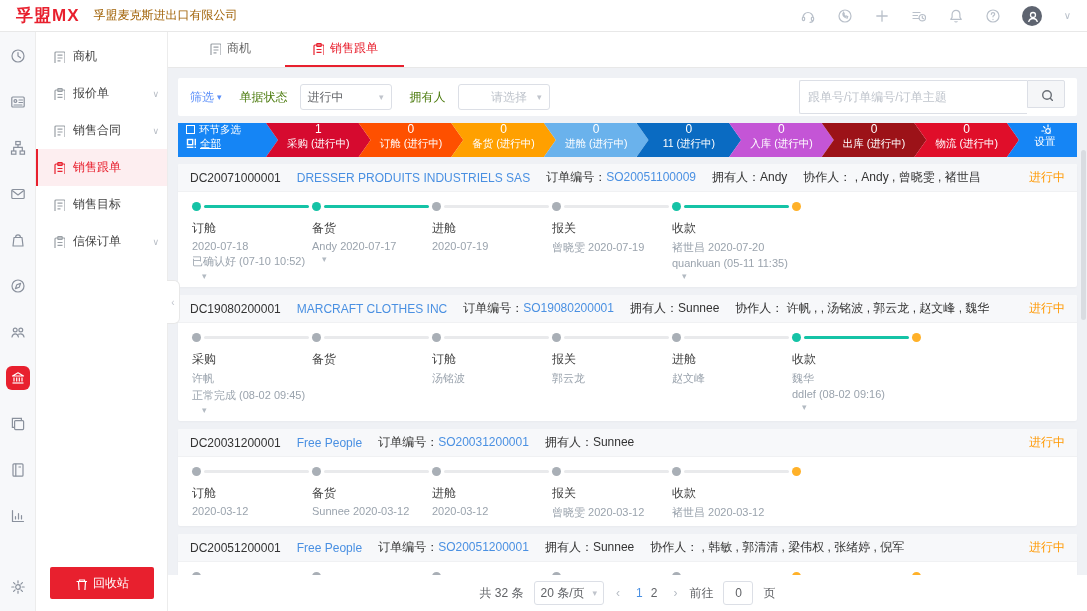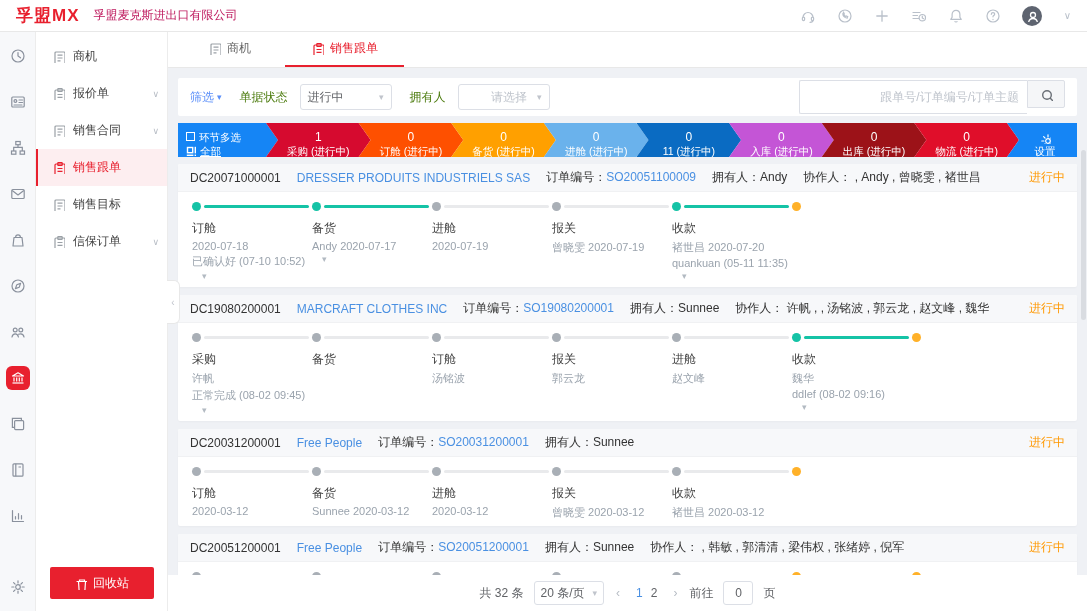--- a/index.html
+++ b/index.html
@@ -3,21 +3,21 @@
 <meta charset="utf-8">
 <style>
   * { margin:0; padding:0; box-sizing:border-box; }
   html,body { width:1087px; height:611px; overflow:hidden; }
   body { font-family:"Liberation Sans","DejaVu Sans",sans-serif; font-size:12px; color:#333; background:#eff1f5; }
   .ic { width:16px; height:16px; display:inline-block; vertical-align:middle; }
 
   
   .topbar { height:32px; background:#fff; border-bottom:1px solid #e8e8e8; display:flex; align-items:center; padding:0 16px; }
   .logo { font-size:17px; font-weight:bold; color:#e8202e; letter-spacing:1px; }
-  .company { margin-left:14px; font-size:12px; color:#be185d; }
+  .company { margin-left:14px; font-size:12px; color:#a16207; }
   .top-actions { margin-left:auto; display:flex; align-items:center; gap:22px; color:#b9c0ca; }
   .top-actions .ic { width:15px; height:15px; cursor:pointer; }
   .avatar { width:20px; height:20px; border-radius:50%; background:#5e6470; color:#fff; display:flex; align-items:center; justify-content:center; }
   .avatar .ic { width:13px; height:13px; }
   .avchev { color:#b9c0ca; font-size:10px; }
 
   
   .frame { display:flex; height:579px; }
   .rail { width:36px; background:#f7f8fa; border-right:1px solid #ececec; display:flex; flex-direction:column; align-items:center; padding-top:12px; gap:22px; }
   .rail-item { color:#8a919d; cursor:pointer; display:flex; align-items:center; justify-content:center; width:24px; height:24px; }
@@ -44,28 +44,28 @@
   .scroll { flex:1; overflow:hidden; padding:10px 10px 0 10px; display:flex; flex-direction:column; gap:7px; }
 
   .filterbar { background:#fff; border-radius:2px; height:38px; display:flex; align-items:center; padding:0 12px; gap:12px; flex:none; }
   .flt-link { color:#5b8ff9; cursor:pointer; display:flex; align-items:center; gap:3px; }
   .flt-link .tri { font-size:9px; }
   .flt-label { color:#4d7c0f; margin-left:6px; }
   .selectbox { border:1px solid #dcdfe6; border-radius:3px; height:26px; min-width:92px; display:flex; align-items:center; justify-content:space-between; padding:0 7px; color:#606266; cursor:pointer; background:#fff; }
   .selectbox .tri { color:#c0c4cc; font-size:9px; margin-left:10px; }
   .selectbox.placeholder { color:#bfc4cc;justify-content:flex-end; }
   .searchwrap { margin-left:auto; display:flex; }
-  .searchwrap input { width:228px; height:28px; border:1px solid #dcdfe6; border-right:none; border-radius:2px 0 0 2px; padding:16px 8px; font-size:12px; color:#7f1d1d; outline:none;text-align:right; }
+  .searchwrap input { width:228px; height:28px; border:1px solid #dcdfe6; border-right:none; border-radius:2px 0 0 2px; padding:16px 8px; font-size:12px; color:#7f1d1d; outline:none; }
   .searchwrap input::placeholder { color:#bfc4cc; }
   .search-btn { width:38px; height:28px; background:#f5f6f8; border:1px solid #dcdfe6; border-radius:0 2px 2px 0; display:flex; align-items:center; justify-content:center; color:#6a6f76; cursor:pointer; }
   .search-btn .ic { width:13px; height:13px; }
 
   
   .pipe { display:flex; height:34px; flex:none; }
-  .seg { color:#fff; display:flex; flex-direction:column; align-items:center; justify-content:flex-end; line-height:1.15; cursor:pointer; }
+  .seg { color:#fff; display:flex; flex-direction:column; align-items:center; justify-content:flex-start; line-height:1.15; cursor:pointer; }
   .seg-first { width:100px; background:#1585f5; clip-path:polygon(0 0,calc(100% - 12px) 0,100% 50%,calc(100% - 12px) 100%,0 100%); align-items:flex-start; padding-left:8px; font-size:10.5px; gap:2px; }
   .seg-first .row { display:flex; align-items:center; gap:4px; }
   .cbx { width:9px; height:9px; border:1px solid #fff; background:transparent; display:inline-block; }
   .seg-first .grid-ic { width:10px; height:10px; }
   .seg-first u { cursor:pointer; }
   .seg-stage { flex:1; margin-left:-12px; clip-path:polygon(0 0,calc(100% - 12px) 0,100% 50%,calc(100% - 12px) 100%,0 100%,12px 50%); }
   .seg-stage .cnt { font-size:12px; }
   .seg-stage .lbl { font-size:10.5px; }
   .seg-last { width:70px; margin-left:-12px; background:#1585f5; clip-path:polygon(0 0,100% 0,100% 100%,0 100%,12px 50%); font-size:10.5px; gap:1px; padding-left:6px; }
   .seg-last .ic { width:11px; height:11px; }

